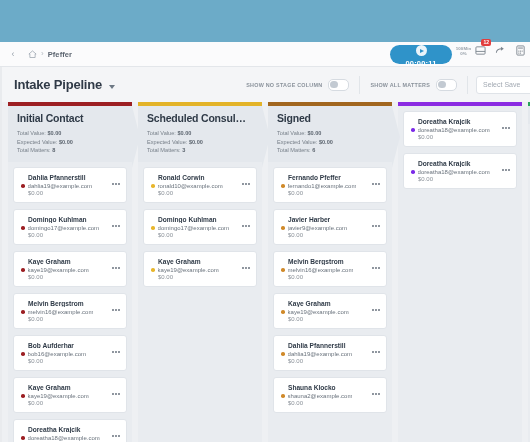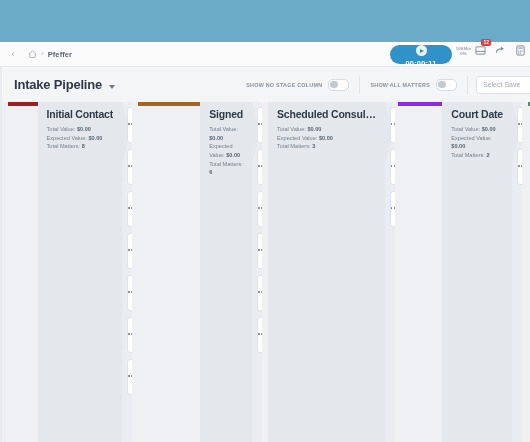--- a/index.html
+++ b/index.html
@@ -104,21 +104,21 @@
     width:62px;height:18px;border:1px solid #dfe3e8;border-radius:3px;background:#fff;
     display:flex;align-items:center;padding:0 6px;box-sizing:border-box;margin-left:8px;margin-right:-8px;
   }
   .saved-select span{font-size:7px;color:#a2a9b2;white-space:nowrap;}
 
   
   .board{
     display:flex;gap:6px;padding:0 8px;box-sizing:border-box;
     height:340px;
   }
-  .column{width:124px;flex:0 0 124px;display:flex;flex-direction:row;}
+  .column{width:124px;flex:0 0 124px;display:flex;flex-direction:column;}
   .col-accent{height:4px;width:100%;}
   .col-head{
     background:#e4e8ed;padding:6px 9px 7px 9px;box-sizing:border-box;position:relative;
   }
   .col-head:after{
     content:"";position:absolute;right:-8px;top:0;width:0;height:0;
     border-top:31px solid transparent;border-bottom:31px solid transparent;
     border-left:8px solid #e4e8ed;
   }
   .col-name{
@@ -341,20 +341,70 @@
             <div class="card-amount">$0.00</div>
             <div class="kebab">
               <i></i>
               <i></i>
               <i></i>
             </div>
           </div>
         </div>
       </div>
       <div class="column">
+        <div class="col-accent" style="background: rgb(227, 179, 40);"></div>
+        <div class="col-head">
+          <div class="col-name">Scheduled Consul…</div>
+          <div class="col-stat">Total Value: <b>$0.00</b></div>
+          <div class="col-stat">Expected Value: <b>$0.00</b></div>
+          <div class="col-stat">Total Matters: <b>3</b></div>
+        </div>
+        <div class="col-body">
+          <div class="card">
+            <div class="card-name">Ronald Corwin</div>
+            <div class="card-row">
+              <span class="dot" style="background: rgb(232, 182, 44);"></span>
+              <span class="card-email">ronald10@example.com</span>
+            </div>
+            <div class="card-amount">$0.00</div>
+            <div class="kebab">
+              <i></i>
+              <i></i>
+              <i></i>
+            </div>
+          </div>
+          <div class="card">
+            <div class="card-name">Domingo Kuhlman</div>
+            <div class="card-row">
+              <span class="dot" style="background: rgb(232, 182, 44);"></span>
+              <span class="card-email">domingo17@example.com</span>
+            </div>
+            <div class="card-amount">$0.00</div>
+            <div class="kebab">
+              <i></i>
+              <i></i>
+              <i></i>
+            </div>
+          </div>
+          <div class="card">
+            <div class="card-name">Kaye Graham</div>
+            <div class="card-row">
+              <span class="dot" style="background: rgb(232, 182, 44);"></span>
+              <span class="card-email">kaye19@example.com</span>
+            </div>
+            <div class="card-amount">$0.00</div>
+            <div class="kebab">
+              <i></i>
+              <i></i>
+              <i></i>
+            </div>
+          </div>
+        </div>
+      </div>
+      <div class="column">
         <div class="col-accent" style="background: rgb(161, 102, 31);"></div>
         <div class="col-head">
           <div class="col-name">Signed</div>
           <div class="col-stat">Total Value: <b>$0.00</b></div>
           <div class="col-stat">Expected Value: <b>$0.00</b></div>
           <div class="col-stat">Total Matters: <b>6</b></div>
         </div>
         <div class="col-body">
           <div class="card">
             <div class="card-name">Fernando Pfeffer</div>
@@ -430,77 +480,21 @@
             <div class="card-amount">$0.00</div>
             <div class="kebab">
               <i></i>
               <i></i>
               <i></i>
             </div>
           </div>
         </div>
       </div>
       <div class="column">
-        <div class="col-accent" style="background: rgb(227, 179, 40);"></div>
-        <div class="col-head">
-          <div class="col-name">Scheduled Consul…</div>
-          <div class="col-stat">Total Value: <b>$0.00</b></div>
-          <div class="col-stat">Expected Value: <b>$0.00</b></div>
-          <div class="col-stat">Total Matters: <b>3</b></div>
-        </div>
-        <div class="col-body">
-          <div class="card">
-            <div class="card-name">Ronald Corwin</div>
-            <div class="card-row">
-              <span class="dot" style="background: rgb(232, 182, 44);"></span>
-              <span class="card-email">ronald10@example.com</span>
-            </div>
-            <div class="card-amount">$0.00</div>
-            <div class="kebab">
-              <i></i>
-              <i></i>
-              <i></i>
-            </div>
-          </div>
-          <div class="card">
-            <div class="card-name">Domingo Kuhlman</div>
-            <div class="card-row">
-              <span class="dot" style="background: rgb(232, 182, 44);"></span>
-              <span class="card-email">domingo17@example.com</span>
-            </div>
-            <div class="card-amount">$0.00</div>
-            <div class="kebab">
-              <i></i>
-              <i></i>
-              <i></i>
-            </div>
-          </div>
-          <div class="card">
-            <div class="card-name">Kaye Graham</div>
-            <div class="card-row">
-              <span class="dot" style="background: rgb(232, 182, 44);"></span>
-              <span class="card-email">kaye19@example.com</span>
-            </div>
-            <div class="card-amount">$0.00</div>
-            <div class="kebab">
-              <i></i>
-              <i></i>
-              <i></i>
-            </div>
-          </div>
-        </div>
-      </div>
-      <div class="column">
         <div class="col-accent" style="background: rgb(139, 43, 226);"></div>
-        <div class="col-head">
-          <div class="col-name">Court Date</div>
-          <div class="col-stat">Total Value: <b>$0.00</b></div>
-          <div class="col-stat">Expected Value: <b>$0.00</b></div>
-          <div class="col-stat">Total Matters: <b>2</b></div>
-        </div>
         <div class="col-body">
           <div class="card">
             <div class="card-name">Doreatha Krajcik</div>
             <div class="card-row">
               <span class="dot" style="background: rgb(124, 42, 232);"></span>
               <span class="card-email">doreatha18@example.com</span>
             </div>
             <div class="card-amount">$0.00</div>
             <div class="kebab">
               <i></i>

